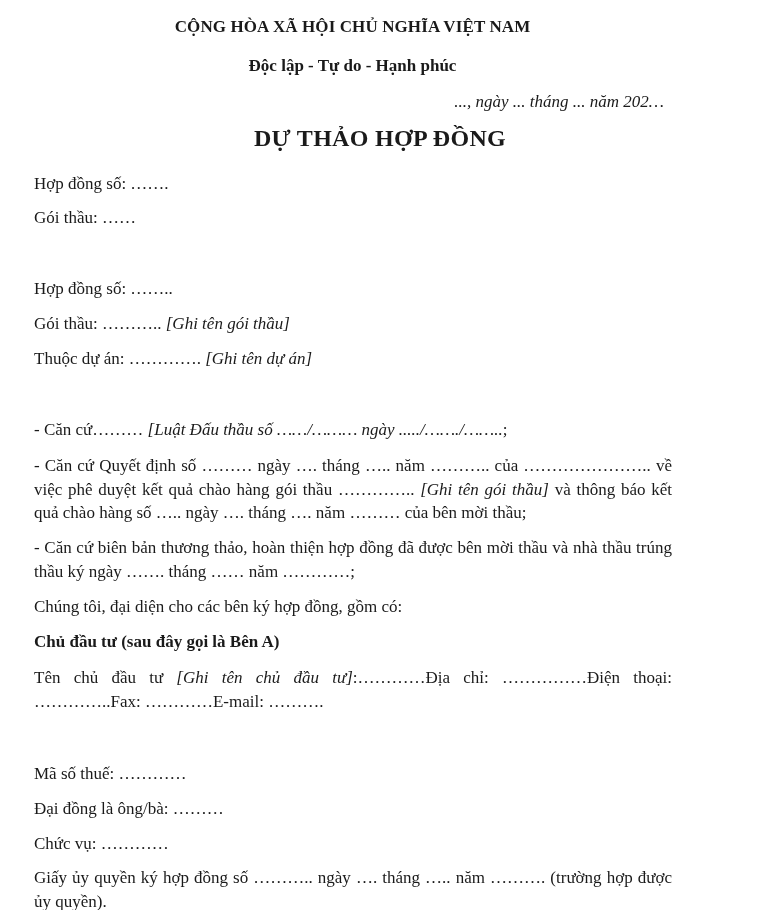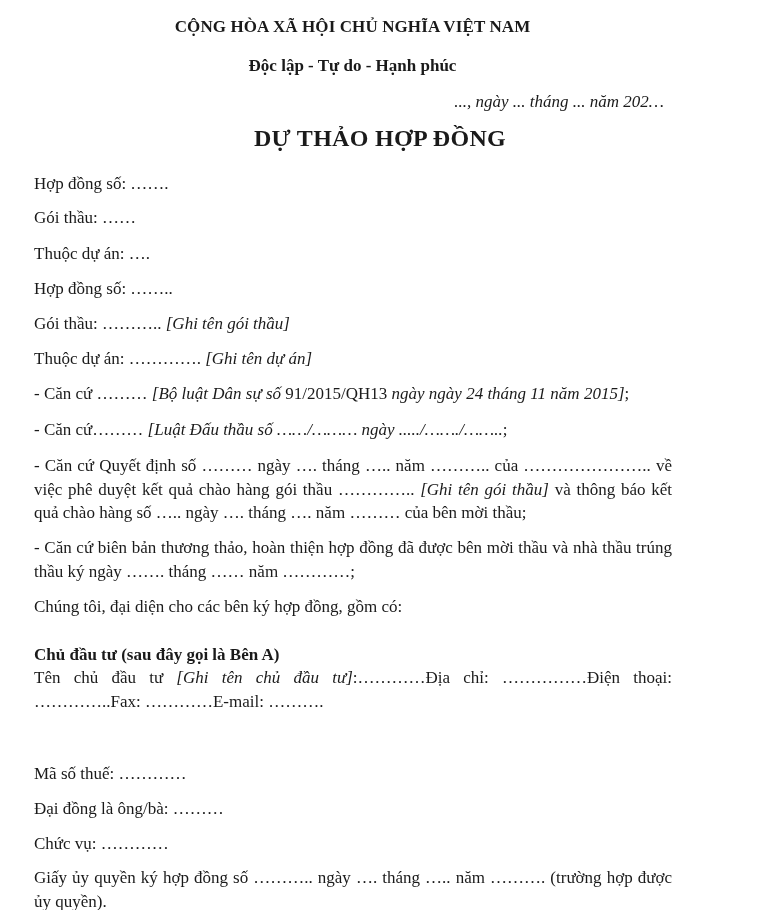--- a/index.html
+++ b/index.html
@@ -65,48 +65,44 @@
     }
     .para {
       position: absolute;
       left: 34px;
       right: 33px;
       line-height: 23.5px;
       text-align: justify;
       text-align-last: left;
     }
     .it { font-style: italic; }
-    .b { font-weight: bold; margin-top: 13px; }
+    .b { font-weight: bold; }
   </style>
 </head>
 <body>
 
 <div class="page">
 
   <div class="nation">CỘNG HÒA XÃ HỘI CHỦ NGHĨA VIỆT NAM</div>
   <div class="motto">Độc lập - Tự do - Hạnh phúc</div>
   <div class="dateline">..., ngày ... tháng ... năm 202…</div>
   <div class="doc-title">DỰ THẢO HỢP ĐỒNG</div>
 
   <div class="line" style="top:172px">Hợp đồng số: …….</div>
   <div class="line" style="top:206px">Gói thầu: ……</div>
-  <div class="line" style="top:242px">Thuộc dự án: ….</div>
   <div class="line" style="top:277px">Hợp đồng số: ……..</div>
 
   <div class="line" style="top:312px">
     <span>Gói thầu: ……….. </span><span class="it"> [Ghi tên gói thầu]</span>
   </div>
 
   <div class="line" style="top:347px">
     <span>Thuộc dự án: …………. </span><span class="it"> [Ghi tên dự án]</span>
   </div>
 
-  <div class="line" style="top:382px">
-    <span>- Căn cứ ……… </span><span class="it"> [Bộ luật Dân sự số </span><span>91/2015/QH13</span><span class="it"> ngày ngày 24 tháng 11 năm 2015]</span><span>;</span>
-  </div>
 
   <div class="line" style="top:418px">
     <span>- Căn cứ……… </span><span class="it">[Luật Đấu thầu số ……/……… ngày ...../……./……..</span><span>;</span>
   </div>
 
   <div class="para" style="top:536px">- Căn cứ biên bản thương thảo, hoàn thiện hợp đồng đã được bên mời thầu và nhà thầu trúng thầu ký ngày ……. tháng …… năm …………;</div>
 
   <div class="para" style="top:454px">
     <span>- Căn cứ Quyết định số ……… ngày …. tháng ….. năm ……….. của ………………….. về việc phê duyệt kết quả chào hàng gói thầu ………….. </span><span class="it">[Ghi tên gói thầu]</span><span> và thông báo kết quả chào hàng số ….. ngày …. tháng …. năm ……… của bên mời thầu;</span>
   </div>

